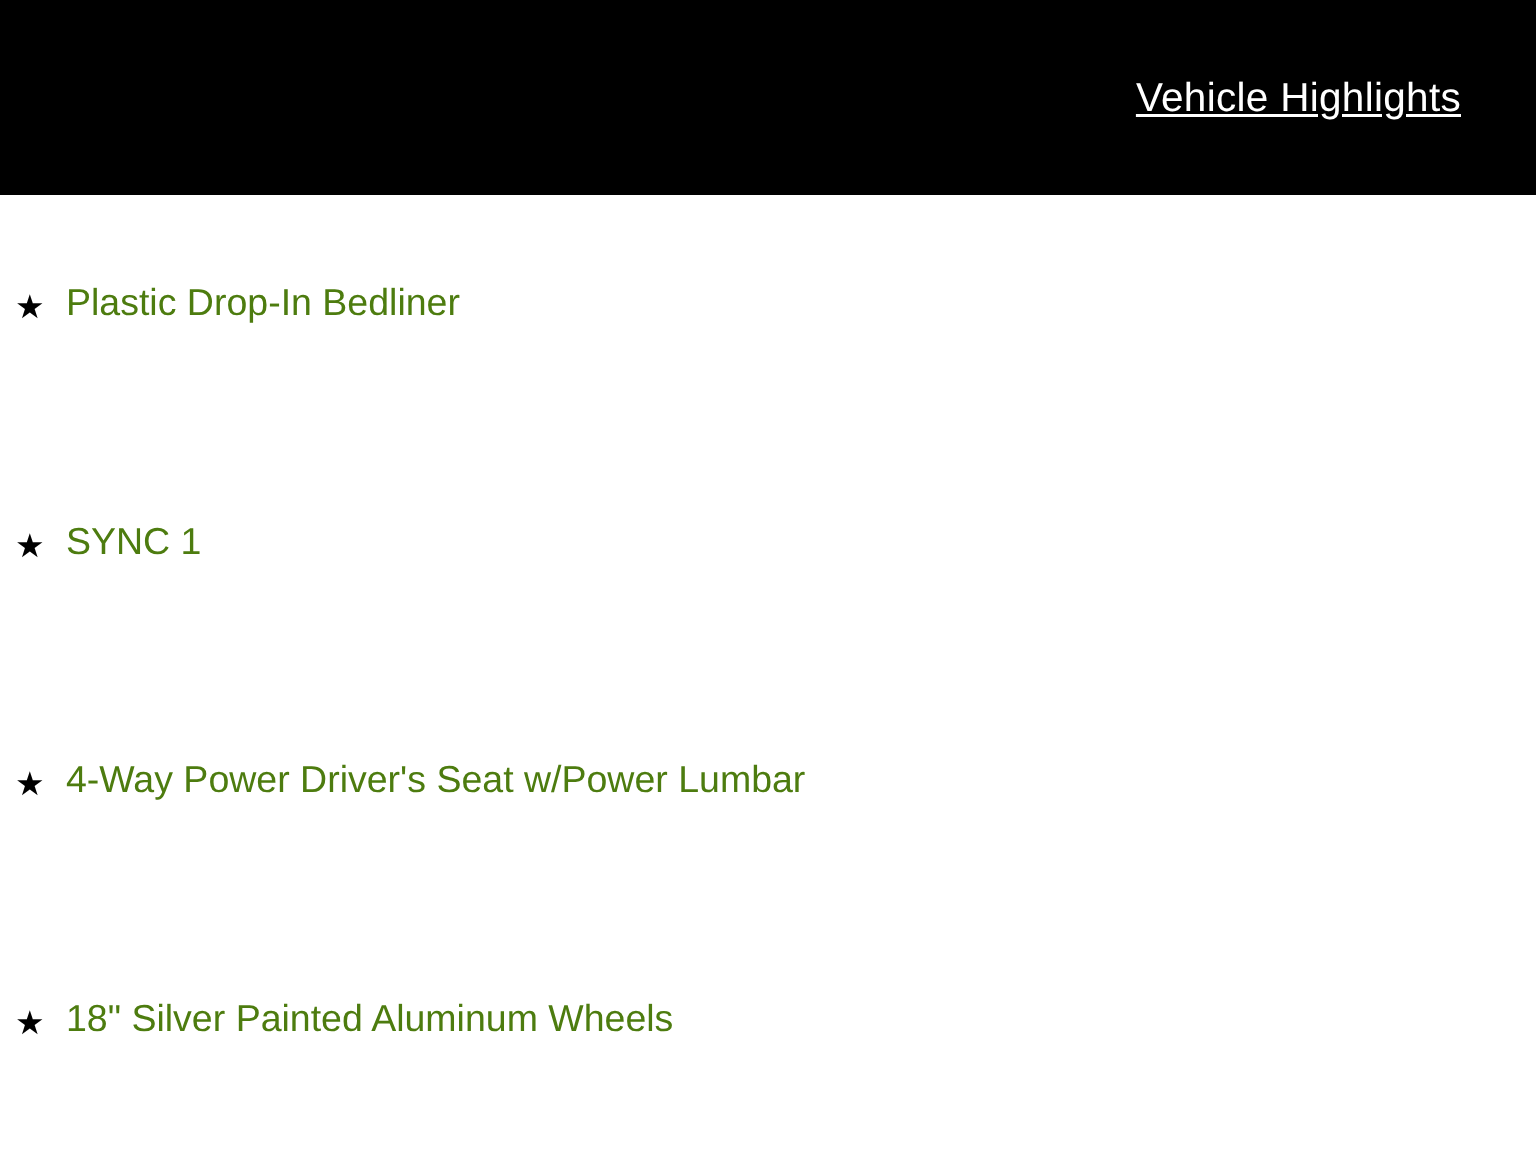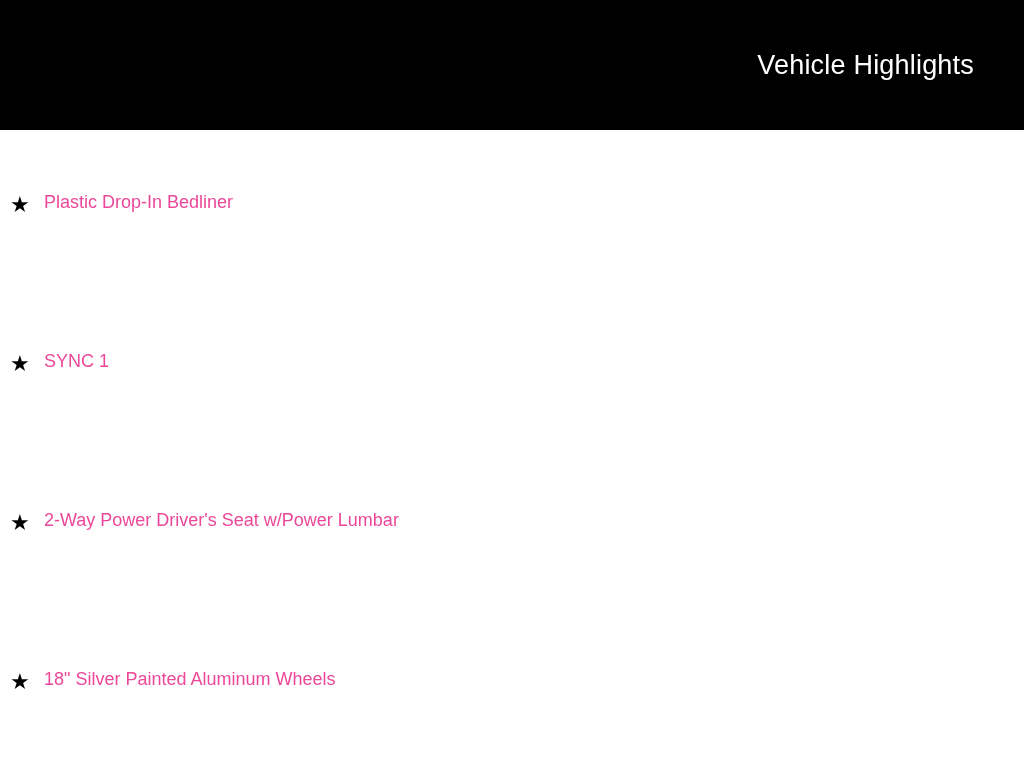--- a/index.html
+++ b/index.html
@@ -29,20 +29,21 @@
   }
   .header-title {
     position: absolute;
     right: 50px;
     top: 48px;
     color: #ffffff;
     font-size: 27px;
     line-height: 34px;
     letter-spacing: 0.2px;
     white-space: nowrap;
+    text-decoration: underline;
   }
   .highlights-list {
     position: absolute;
     left: 0;
     top: 130px;
     width: 1024px;
     list-style: none;
     margin: 0;
     padding: 0;
   }
@@ -57,23 +58,23 @@
     left: 10px;
     top: 64px;
     font-size: 22px;
     line-height: 22px;
     color: #000000;
   }
   .highlight-item .label {
     position: absolute;
     left: 44px;
     top: 55px;
-    font-size: 18px;
+    font-size: 25px;
     line-height: 34px;
-    color: #ec4899;
+    color: #4d7c0f;
     white-space: nowrap;
   }
 </style>
 </head>
 <body>
 
 <div class="page">
 
   <div class="header-bar">
     <div class="header-title">Vehicle Highlights</div>
@@ -86,21 +87,21 @@
       <span class="label">Plastic Drop-In Bedliner</span>
     </li>
 
     <li class="highlight-item">
       <span class="bullet">★</span>
       <span class="label">SYNC 1</span>
     </li>
 
     <li class="highlight-item">
       <span class="bullet">★</span>
-      <span class="label">2-Way Power Driver's Seat w/Power Lumbar</span>
+      <span class="label">4-Way Power Driver's Seat w/Power Lumbar</span>
     </li>
 
     <li class="highlight-item">
       <span class="bullet">★</span>
       <span class="label">18" Silver Painted Aluminum Wheels</span>
     </li>
 
   </ul>
 
 </div>

